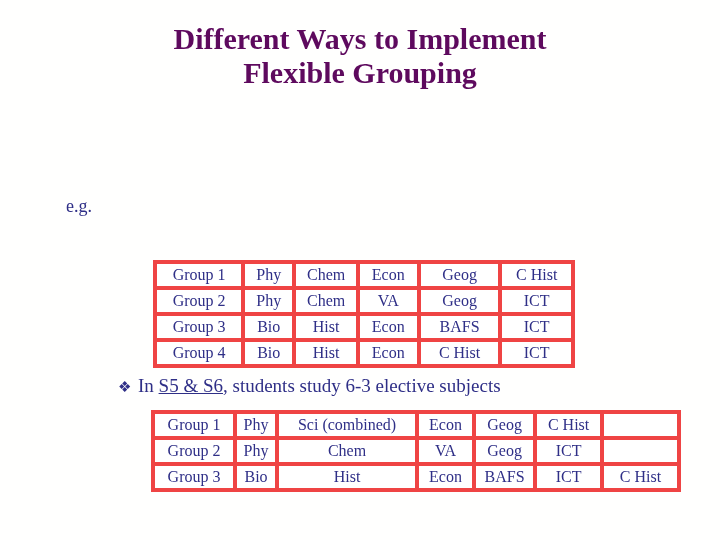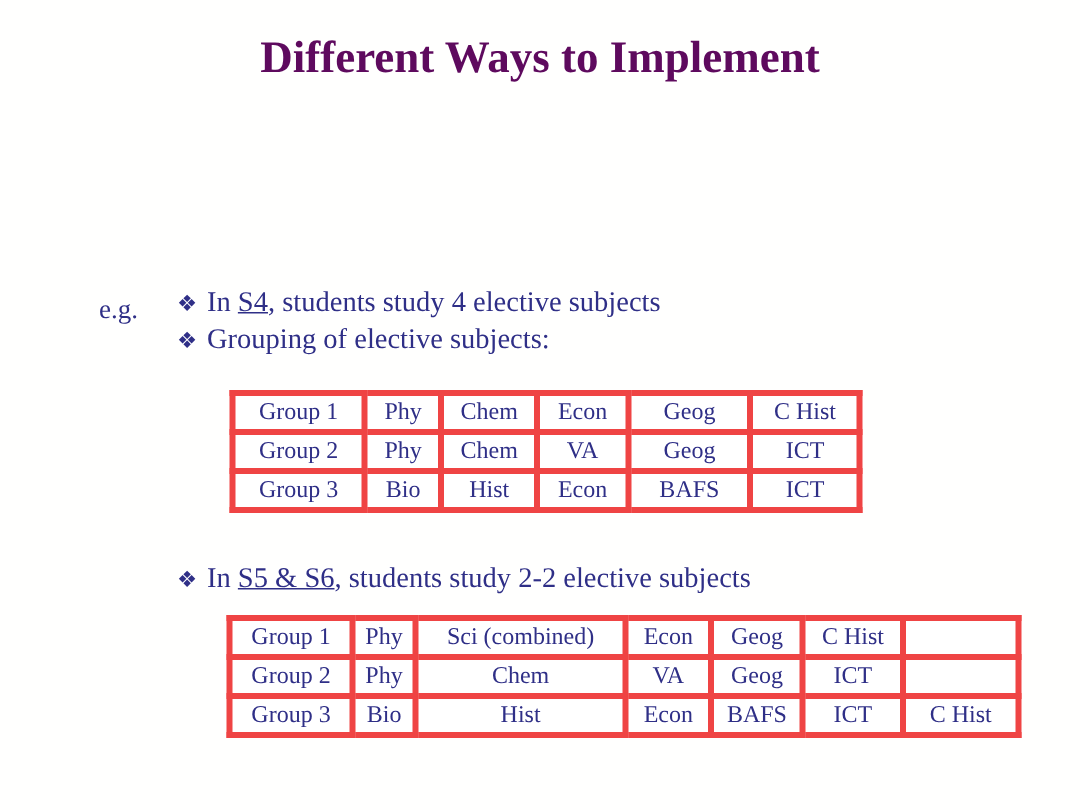--- a/index.html
+++ b/index.html
@@ -164,33 +164,26 @@
   #table2 td.c5 { width: 66px; }
   #table2 td.c6 { width: 78px; }
 </style>
 </head>
 <body>
 
 <div class="slide">
 
   <div class="title-block">
     <span class="title-line">Different Ways to Implement</span>
+    <span class="title-line">Flexible Grouping</span>
   </div>
 
 
   <div class="eg-block">
     <span class="eg-label">e.g.</span>
-    <div class="eg-items">
-      <span class="eg-item">
-        <span class="dia">❖</span><span class="itxt">In </span><span class="itxt u">S4</span><span class="itxt">, students study 4 elective subjects</span>
-      </span>
-      <span class="eg-item">
-        <span class="dia">❖</span><span class="itxt">Grouping of elective subjects:</span>
-      </span>
-    </div>
   </div>
 
   <table class="grid" id="table1">
     <tbody>
       <tr>
         <td class="c0">Group 1</td>
         <td class="c1">Phy</td>
         <td class="c2">Chem</td>
         <td class="c3">Econ</td>
         <td class="c4">Geog</td>
@@ -205,25 +198,33 @@
         <td class="c5">ICT</td>
       </tr>
       <tr>
         <td class="c0">Group 3</td>
         <td class="c1">Bio</td>
         <td class="c2">Hist</td>
         <td class="c3">Econ</td>
         <td class="c4">BAFS</td>
         <td class="c5">ICT</td>
       </tr>
+      <tr>
+        <td class="c0">Group 4</td>
+        <td class="c1">Bio</td>
+        <td class="c2">Hist</td>
+        <td class="c3">Econ</td>
+        <td class="c4">C Hist</td>
+        <td class="c5">ICT</td>
+      </tr>
     </tbody>
   </table>
 
   <div class="s56">
-    <span class="dia">❖</span><span>In </span><span class="u">S5 &amp; S6</span><span>, students study 2-2 elective subjects</span>
+    <span class="dia">❖</span><span>In </span><span class="u">S5 &amp; S6</span><span>, students study 6-3 elective subjects</span>
   </div>
 
   <table class="grid" id="table2">
     <tbody>
       <tr>
         <td class="c0">Group 1</td>
         <td class="c1">Phy</td>
         <td class="c2">Sci (combined)</td>
         <td class="c3">Econ</td>
         <td class="c4">Geog</td>

